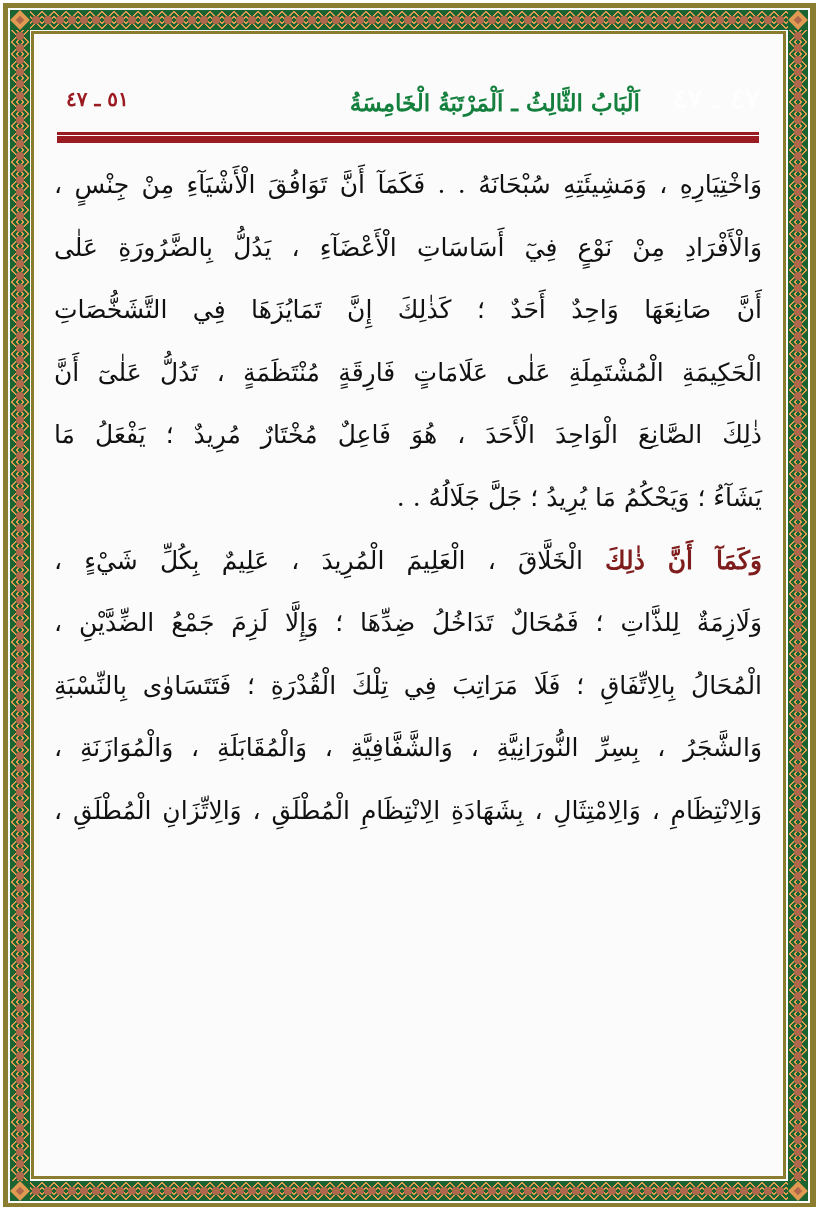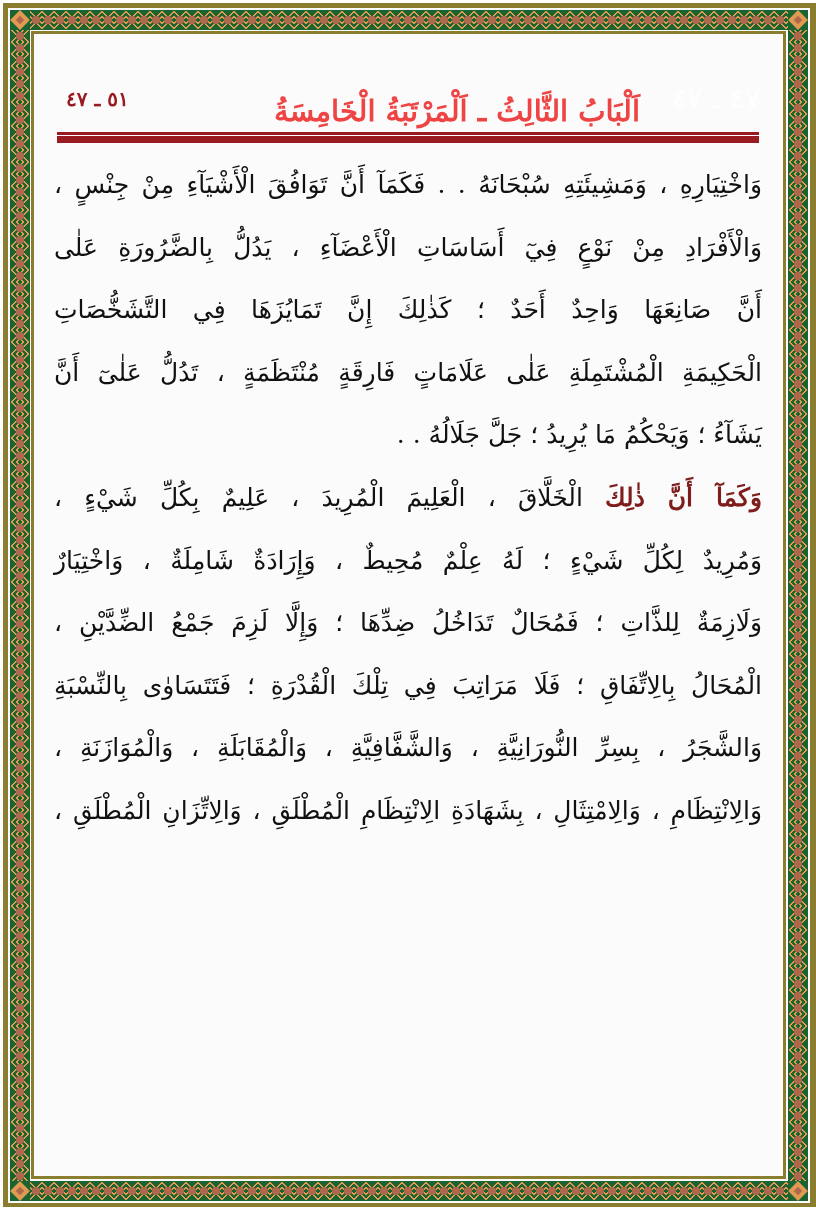--- a/index.html
+++ b/index.html
@@ -95,25 +95,25 @@
       background: #fbfbfb;
     }
     .header {
       position: absolute;
       left: 20px; top: 38px;
       width: 704px; height: 50px;
       direction: rtl;
     }
     .header-title {
       position: absolute;
-      right: 120px; top: 12px;
-      font-family: "DejaVu Serif", serif;
-      font-weight: bold;
-      font-size: 29px;
-      color: #ef4444;
+      right: 120px; top: 4px;
+      font-family: "DejaVu Serif", serif;
+      font-weight: bold;
+      font-size: 23px;
+      color: #15803d;
       white-space: nowrap;
       line-height: 50px;
     }
     .header-ghost {
       position: absolute;
       right: 0; top: 0;
       font-family: "DejaVu Serif", serif;
       font-weight: bold;
       font-size: 28px;
       color: #fefefe;
@@ -192,22 +192,22 @@
     <span class="header-pages">٥١ ـ ٤٧</span>
   </div>
   <div class="rule-thin"></div>
   <div class="rule-thick"></div>
 
   <div class="body-text">
     <div class="line">وَاخْتِيَارِهِ ، وَمَشِيئَتِهِ سُبْحَانَهُ . . فَكَمَآ أَنَّ تَوَافُقَ الْأَشْيَآءِ مِنْ جِنْسٍ ،</div>
     <div class="line">وَالْأَفْرَادِ مِنْ نَوْعٍ فِيٓ أَسَاسَاتِ الْأَعْضَآءِ ، يَدُلُّ بِالضَّرُورَةِ عَلٰى</div>
     <div class="line">أَنَّ صَانِعَهَا وَاحِدٌ أَحَدٌ ؛ كَذٰلِكَ إِنَّ تَمَايُزَهَا فِي التَّشَخُّصَاتِ</div>
     <div class="line">الْحَكِيمَةِ الْمُشْتَمِلَةِ عَلٰى عَلَامَاتٍ فَارِقَةٍ مُنْتَظَمَةٍ ، تَدُلُّ عَلٰىٓ أَنَّ</div>
+    <div class="line">ذٰلِكَ الصَّانِعَ الْوَاحِدَ الْأَحَدَ ، هُوَ فَاعِلٌ مُخْتَارٌ مُرِيدٌ ؛ يَفْعَلُ مَا</div>
     <div class="line last">يَشَآءُ ؛ وَيَحْكُمُ مَا يُرِيدُ ؛ جَلَّ جَلَالُهُ . .</div>
 
     <div class="line"><span class="accent">وَكَمَآ أَنَّ ذٰلِكَ</span><span> الْخَلَّاقَ ، الْعَلِيمَ الْمُرِيدَ ، عَلِيمٌ بِكُلِّ شَيْءٍ ،</span></div>
-    <div class="line">وَمُرِيدٌ لِكُلِّ شَيْءٍ ؛ لَهُ عِلْمٌ مُحِيطٌ ، وَإِرَادَةٌ شَامِلَةٌ ، وَاخْتِيَارٌ</div>
     <div class="line">وَلَازِمَةٌ لِلذَّاتِ ؛ فَمُحَالٌ تَدَاخُلُ ضِدِّهَا ؛ وَإِلَّا لَزِمَ جَمْعُ الضِّدَّيْنِ ،</div>
     <div class="line">الْمُحَالُ بِالِاتِّفَاقِ ؛ فَلَا مَرَاتِبَ فِي تِلْكَ الْقُدْرَةِ ؛ فَتَتَسَاوٰى بِالنِّسْبَةِ</div>
     <div class="line">وَالشَّجَرُ ، بِسِرِّ النُّورَانِيَّةِ ، وَالشَّفَّافِيَّةِ ، وَالْمُقَابَلَةِ ، وَالْمُوَازَنَةِ ،</div>
     <div class="line">وَالِانْتِظَامِ ، وَالِامْتِثَالِ ، بِشَهَادَةِ الِانْتِظَامِ الْمُطْلَقِ ، وَالِاتِّزَانِ الْمُطْلَقِ ،</div>
   </div>
 </div>
 
 </body></html>

